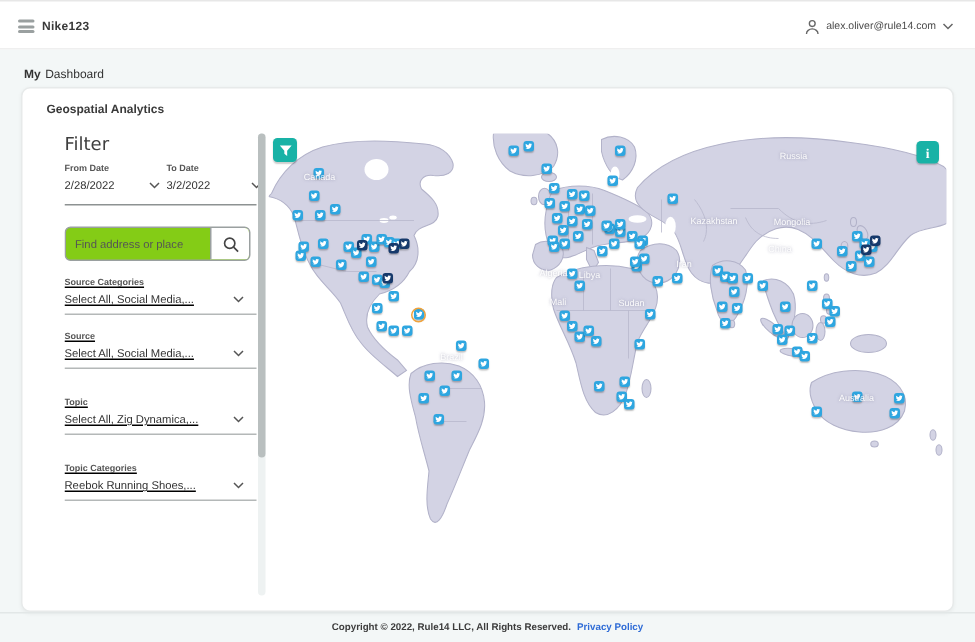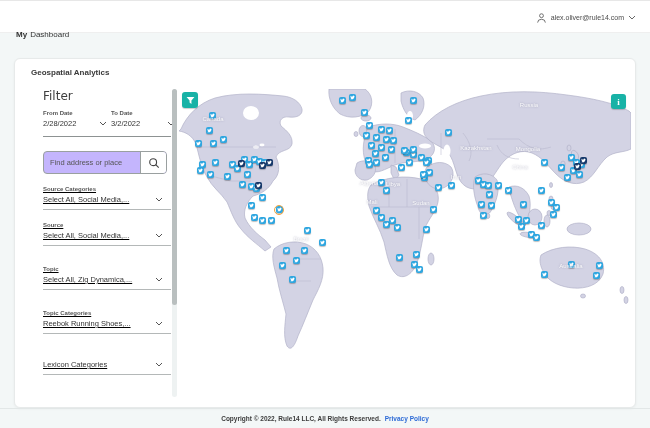--- a/index.html
+++ b/index.html
@@ -9,38 +9,38 @@
   
   .navbar { position:absolute; top:0; left:0; width:650px; height:33px; background:#fff; border-top:1px solid #e7e7e7; border-bottom:1px solid #efefef; }
   .nav-left { position:absolute; left:12px; top:0; height:33px; display:flex; align-items:center; gap:5px; }
   .hamburger { width:11px; height:9px; display:flex; flex-direction:column; justify-content:space-between; cursor:pointer; }
   .hamburger i { display:block; height:2px; background:#9aa0a0; border-radius:1px; }
   .brand { font-size:8px; font-weight:700; color:#3a3a3a; letter-spacing:.2px; }
   .nav-right { position:absolute; right:14px; top:0; height:33px; display:flex; align-items:center; gap:4px; }
   .email { font-size:7px; color:#4a4a4a; }
 
   
-  .crumb-bar { position:absolute; top:23px; left:0; width:650px; height:24px; }
+  .crumb-bar { position:absolute; top:38px; left:0; width:650px; height:24px; }
   .crumb { position:absolute; left:16px; top:7px; font-size:8px; color:#333; }
   .crumb b { font-weight:700; margin-right:3px; }
 
   
   .card { position:absolute; left:14px; top:58px; width:622px; height:350px; background:#fff; border:1px solid #e7eaea; border-radius:6px; box-shadow:0 1px 3px rgba(0,0,0,.05); overflow:hidden; }
   .panel-title { position:absolute; left:16px; top:9px; font-size:8px; font-weight:600; color:#3a3a3a; }
 
   
   .filter-panel { position:absolute; left:28px; top:30px; width:140px; height:312px; overflow:hidden; }
   .h-big { font-size:12px; font-weight:400; color:#3e3e3e; font-family:"DejaVu Sans", sans-serif; }
   .dates { display:flex; margin-top:7px; }
   .date-col { width:64px; margin-right:4px; }
   .lbl { font-size:6px; color:#555; font-weight:600; }
   .val-row { display:flex; align-items:center; justify-content:space-between; margin-top:3px; }
   .val { font-size:7.5px; color:#333; white-space:nowrap; }
   .hr-dark { border:none; border-top:1px solid #8d9292; margin:8px 0 14px 0; width:128px; }
-  .searchbox { margin-top:7px; width:124px; height:23px; border:1px solid #9aa0a0; border-radius:4px; display:flex; overflow:hidden; background:#c4b5fd; }
+  .searchbox { margin-top:7px; width:124px; height:23px; border:1px solid #9aa0a0; border-radius:4px; display:flex; overflow:hidden; background:#84cc16; }
   .searchbox input { flex:1; border:none; outline:none; font-size:7.5px; color:#333; padding:0 6px; font-family:"Liberation Sans",sans-serif; min-width:0; background:transparent; }
   .searchbox input::placeholder { color:#555; opacity:1; }
   .search-btn { width:26px; border-left:1px solid #9aa0a0; display:flex; align-items:center; justify-content:center; cursor:pointer; background:#fff; }
   .dd { margin-top:12px; width:128px;text-decoration:underline; }
   .dd .val-row { padding-right:8px; border-bottom:1px solid #b4b8b8; padding-bottom:5px; }
   .dd.gap-lg { margin-top:20px; }
   .chev { flex:0 0 auto; }
 
   
   .vscroll { position:absolute; left:157px; top:30px; width:5px; height:308px; background:#eef2f2; border-radius:3px; }
@@ -59,20 +59,28 @@
 
   
   .footer { position:absolute; left:0; top:408px; width:650px; height:20px; border-top:1px solid #e2e7e7; display:flex; align-items:center; justify-content:center; gap:4px; }
   .copy { font-size:6.5px; color:#3c3c3c; font-weight:600; }
   .privacy { font-size:6.5px; color:#2e6bd6; font-weight:700; cursor:pointer; text-decoration:none; }
 </style>
 </head>
 <body>
 
 <div class="navbar">
+  <div class="nav-left">
+    <span class="hamburger">
+        <i></i>
+        <i></i>
+        <i></i>
+      </span>
+    <span class="brand">Nike123</span>
+  </div>
   <div class="nav-right">
     <svg width="11" height="12" viewBox="0 0 12 13">
       <circle cx="6" cy="4" r="2.1" fill="none" stroke="#666" stroke-width="1"></circle>
       <path d="M1.8,11.5 a4.2,3.6 0 0 1 8.4,0" fill="none" stroke="#666" stroke-width="1"></path>
     </svg>
     <span class="email">alex.oliver@rule14.com</span>
     <svg width="8" height="5" viewBox="0 0 8 5">
       <polyline points="1,1 4,4 7,1" fill="none" stroke="#666" stroke-width="1"></polyline>
     </svg>
   </div>
@@ -155,28 +163,20 @@
     <div class="dd gap-lg">
       <div class="lbl">Topic Categories</div>
       <div class="val-row">
         <span class="val">Reebok Running Shoes,...</span>
         <svg class="chev" width="8" height="5" viewBox="0 0 8 5">
             <polyline points="1,1 4,4 7,1" fill="none" stroke="#555" stroke-width="1"></polyline>
           </svg>
       </div>
     </div>
 
-    <div class="dd gap-lg" style="margin-top:26px;">
-      <div class="val-row">
-        <span class="val">Lexicon Categories</span>
-        <svg class="chev" width="8" height="5" viewBox="0 0 8 5">
-            <polyline points="1,1 4,4 7,1" fill="none" stroke="#555" stroke-width="1"></polyline>
-          </svg>
-      </div>
-    </div>
   </div>
 
   <div class="vscroll">
       <div class="thumb"></div>
     </div>
 
   <div class="map">
     <svg class="world" width="452" height="308" viewBox="0 0 452 308">
       <g fill="#d3d3e4" stroke="#b2b2c9" stroke-width="0.7">
 

